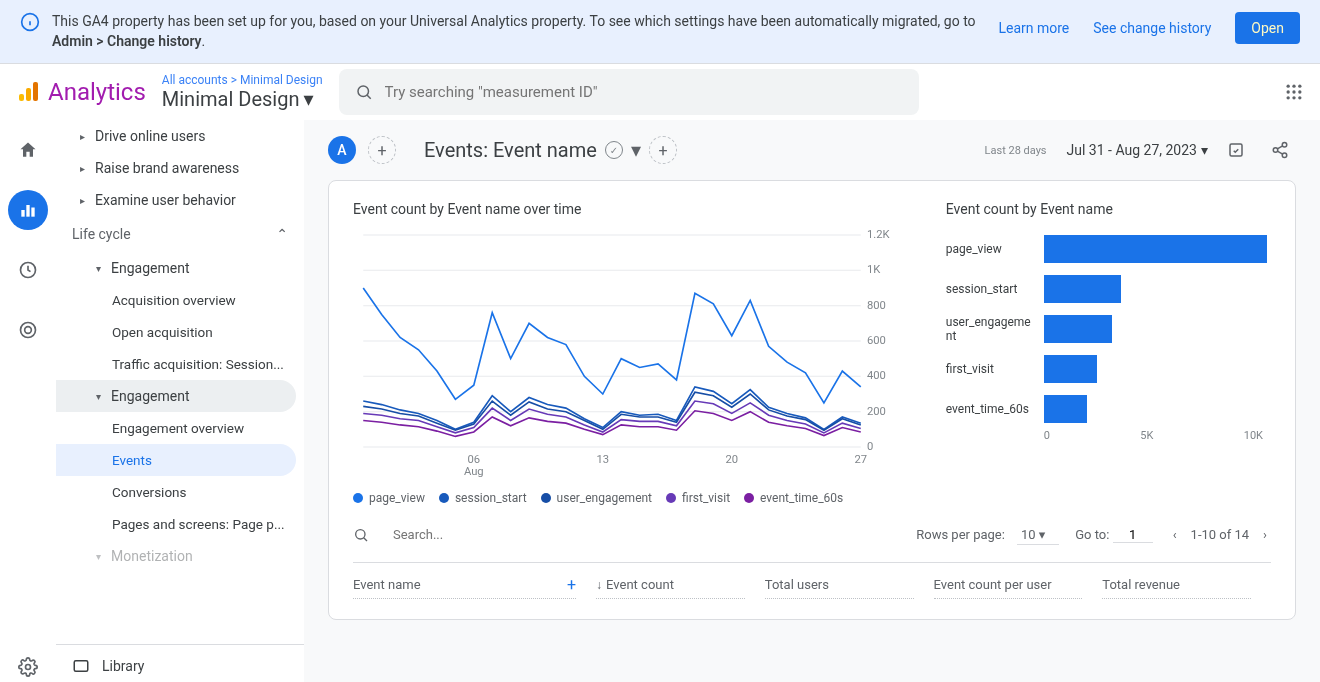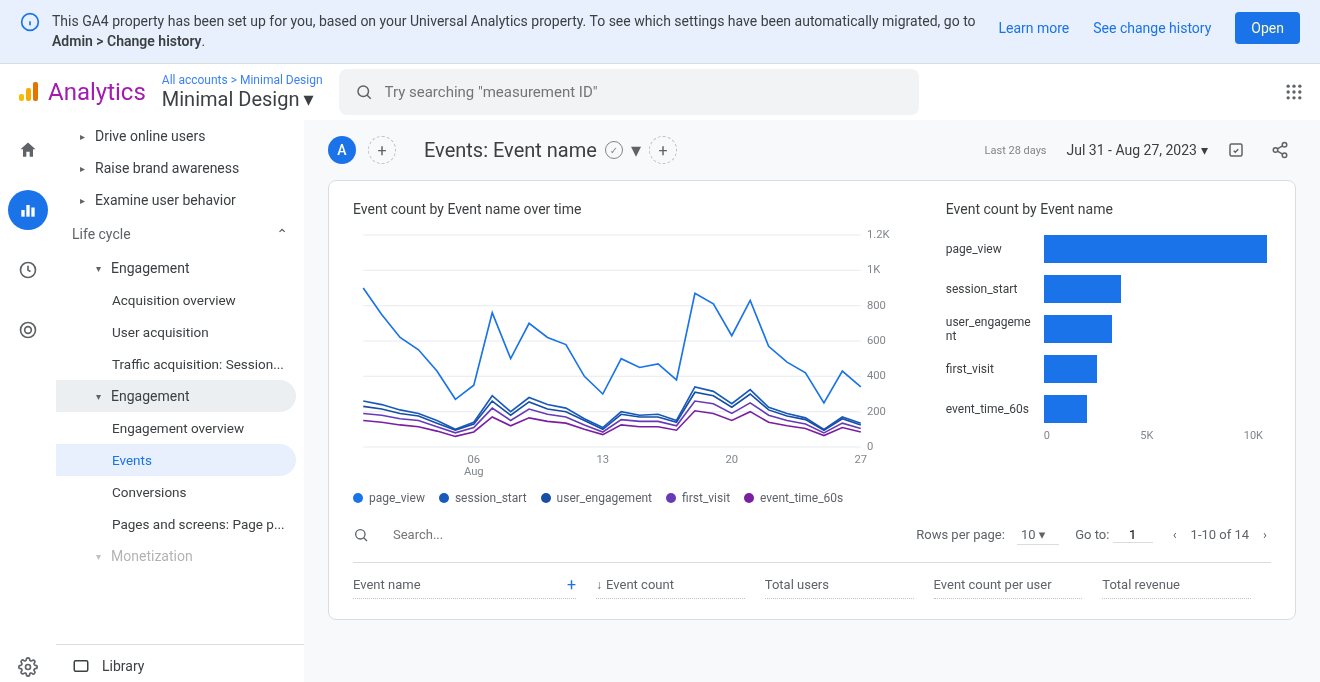--- a/index.html
+++ b/index.html
@@ -201,21 +201,21 @@
         </div>
       <div class="sb-section">
           <span>Life cycle</span>
           <span>⌃</span>
         </div>
       <div class="sb-item l2">
           <span class="chev">▾</span>
           <span>Engagement</span>
         </div>
       <div class="sb-item l3">Acquisition overview</div>
-      <div class="sb-item l3">User acquisition</div>
+      <div class="sb-item l3">Open acquisition</div>
       <div class="sb-item l3">Traffic acquisition: Session...</div>
       <div class="sb-item l2 active-parent">
           <span class="chev">▾</span>
           <span>Engagement</span>
         </div>
       <div class="sb-item l3">Engagement overview</div>
       <div class="sb-item l3 active">Events</div>
       <div class="sb-item l3">Conversions</div>
       <div class="sb-item l3">Pages and screens: Page p...</div>
       <div class="sb-item l2" style="opacity:.4">

